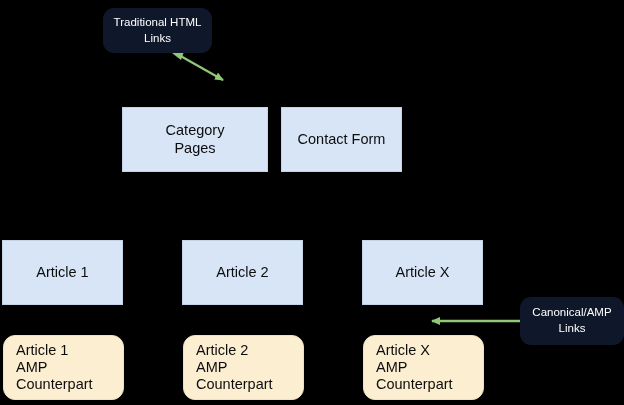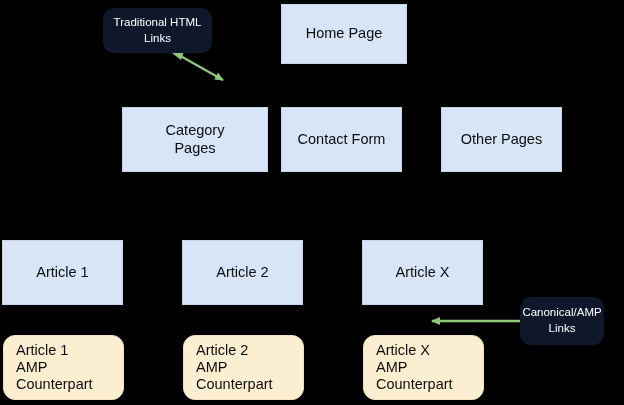--- a/index.html
+++ b/index.html
@@ -74,28 +74,26 @@
       </marker>
     </defs>
 
     <path d="M163,46 L186,46 L181,60 Z" fill="#8fc878"></path>
 
     <line x1="177" y1="54" x2="223" y2="80" stroke="#8fc878" stroke-width="2.2" marker-end="url(#arrow-green)"></line>
 
     <line x1="521" y1="321" x2="432" y2="321" stroke="#8fc878" stroke-width="2.6" marker-end="url(#arrow-green)"></line>
   </svg>
 
-  <div class="node node-page" style="left:281px; top:4px; width:126px; height:60px;">Home Page</div>
 
   <div class="node node-page" style="left:122px; top:107px; width:146px; height:65px;">Category
 Pages</div>
 
   <div class="node node-page" style="left:281px; top:107px; width:121px; height:65px;text-align:center;">Contact Form</div>
 
-  <div class="node node-page" style="left:441px; top:107px; width:121px; height:65px;">Other Pages</div>
 
   <div class="node node-page" style="left:2px; top:240px; width:121px; height:65px;">Article 1</div>
 
   <div class="node node-page" style="left:182px; top:240px; width:121px; height:65px;">Article 2</div>
 
   <div class="node node-page" style="left:362px; top:240px; width:121px; height:65px;">Article X</div>
 
   <div class="node node-amp" style="left:3px; top:335px; width:121px; height:65px;">Article 1
 AMP
 Counterpart</div>
@@ -104,16 +102,16 @@
 AMP
 Counterpart</div>
 
   <div class="node node-amp" style="left:363px; top:335px; width:121px; height:65px;">Article X
 AMP
 Counterpart</div>
 
   <div class="node node-callout" style="left:103px; top:8px; width:109px; height:45px;">Traditional HTML
 Links</div>
 
-  <div class="node node-callout" style="left:520px; top:297px; width:84px; height:48px;">Canonical/AMP
+  <div class="node node-callout" style="left:520px; top:297px; width:104px; height:48px;">Canonical/AMP
 Links</div>
 
 </div>
 
 </body></html>

